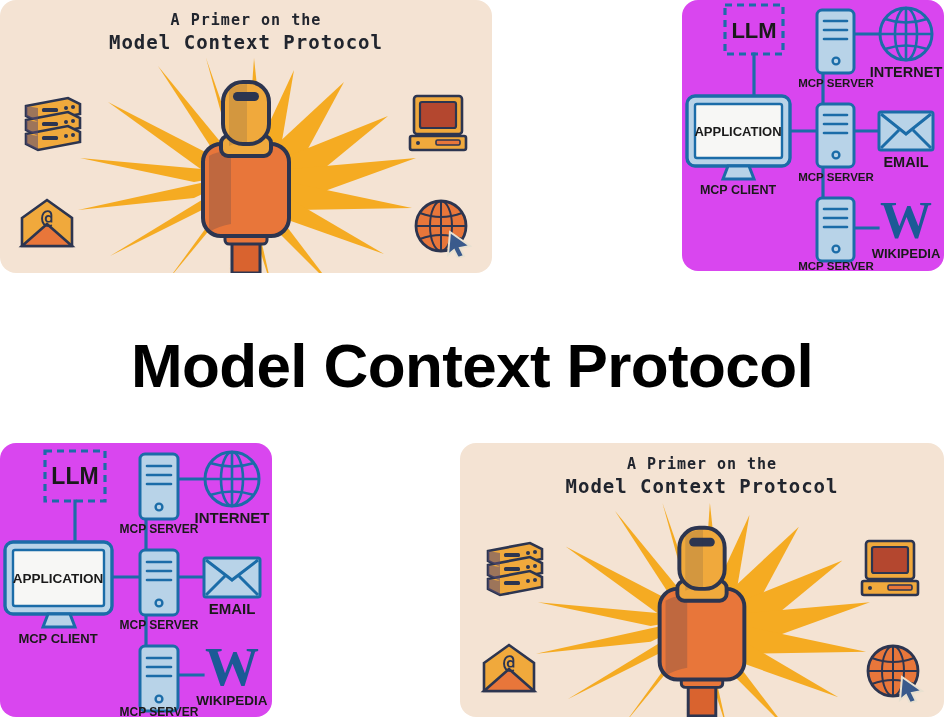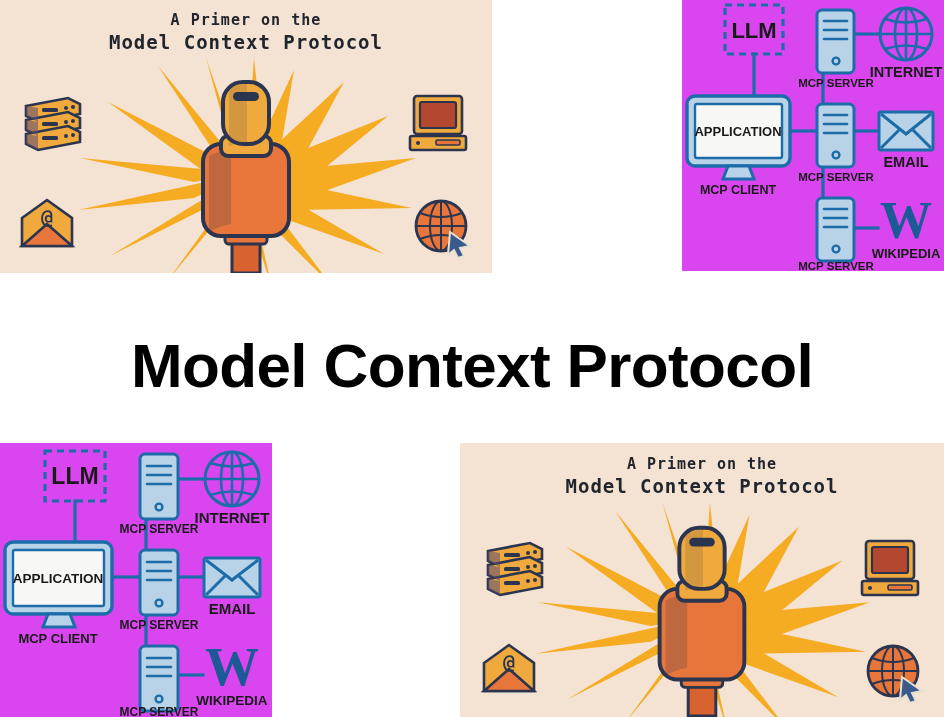--- a/index.html
+++ b/index.html
@@ -9,21 +9,21 @@
   }
   body {
     width: 944px;
     height: 717px;
     position: relative;
     overflow: hidden;
     font-family: "Liberation Sans", sans-serif;
   }
 
   
-  .panel { position: absolute; overflow: hidden; }
+  .panel { position: absolute; overflow: hidden; border-radius: 16px; }
 
   
   .primer {
     background: #f4e3d3;
   }
   .primer .ttl-wrap {
     position: absolute;
     left: 0; right: 0;
     text-align: center;
     font-family: "DejaVu Sans Mono", "Liberation Mono", monospace;

